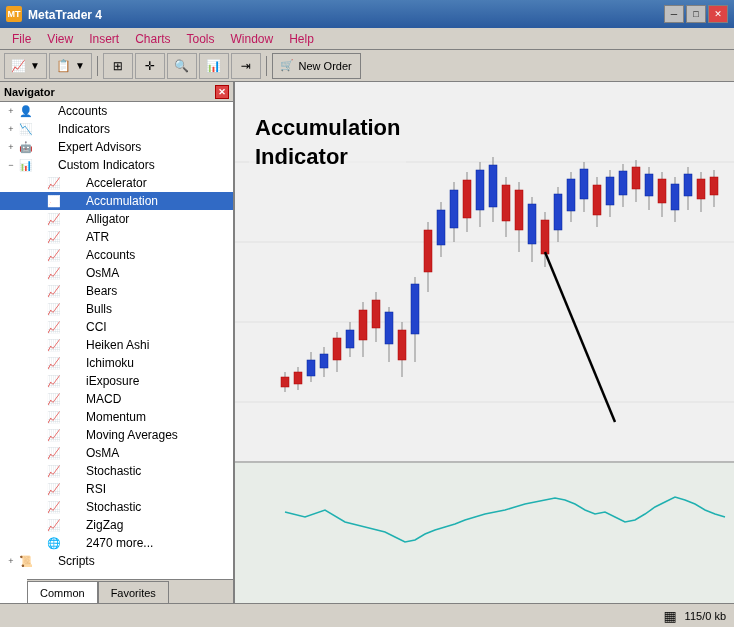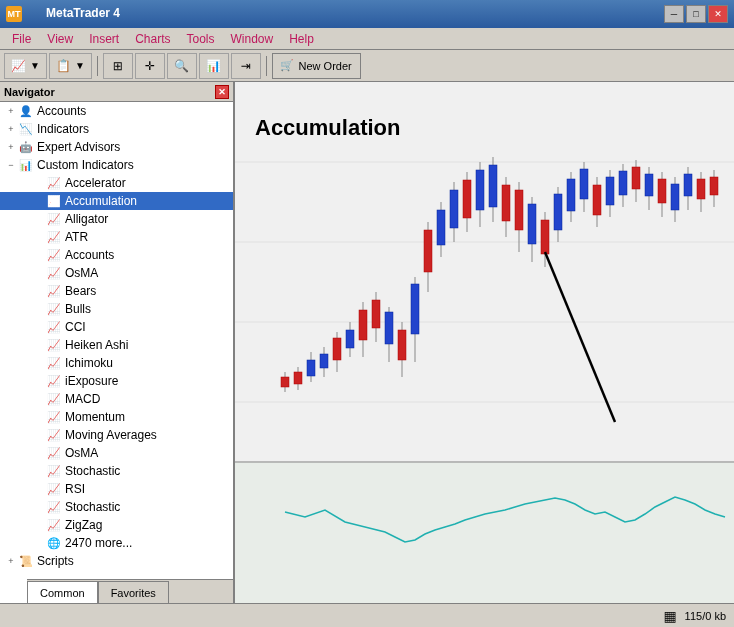--- a/index.html
+++ b/index.html
@@ -16,22 +16,22 @@
     .title-bar {
       height: 28px;
       background: linear-gradient(to bottom, #4a7cb5, #2a5a9e);
       display: flex;
       align-items: center;
       padding: 0 6px;
       justify-content: space-between;
     }
     .title-bar-left {
       display: flex;
-      align-items: flex-start;
-      gap: 24px;
+      align-items: flex-end;
+      gap: 6px;
       color: white;
       font-size: 12px;
       font-weight: bold;
     }
     .title-icon {
       width: 16px;
       height: 16px;
       background: #f0a020;
       border-radius: 2px;
       display: flex;
@@ -201,20 +201,21 @@
       height: 16px;
       margin-right: 3px;
       display: flex;
       align-items: center;
       justify-content: center;
       font-size: 11px;
       flex-shrink: 0;
     }
     .item-label {
       font-size: 12px;
+      margin-left: 21px;
     }
     .indent-1 { padding-left: 4px; }
     .indent-3 { padding-left: 32px; }
 
     
     .navigator-tabs {
       height: 24px;
       background: #d4d0c8;
       display: flex;
       align-items: flex-end;
@@ -620,20 +621,21 @@
       <rect x="475" y="95" width="8" height="18" fill="#cc2222" stroke="#aa0000" stroke-width="0.5"></rect>
 
       <polyline points="50,430 70,435 90,428 110,440 130,445 150,450 160,455 170,460 180,458 190,452 200,448 210,445 220,442 230,438 240,435 250,432 260,430 270,428 280,425 290,422 300,420 310,418 320,416 330,418 340,422 350,428 360,432 370,430 380,435 390,440 400,438 410,432 420,425 430,420 440,415 450,418 460,422 470,428 480,432 490,435" fill="none" stroke="#20b0b0" stroke-width="1.5"></polyline>
 
       <line x1="310" y1="170" x2="380" y2="340" stroke="#000" stroke-width="2.5"></line>
     </svg>
 
     
     <div style="position:absolute; top:30px; left:14px; font-size:22px; font-weight:bold; color:#000; line-height:1.3; background:rgba(240,240,240,0.7); padding:2px 6px;">
       <div>Accumulation</div>
+      <div>Indicator</div>
     </div>
   </div>
 </div>
 
 <div class="status-bar">
   <span> </span>
   <div class="status-right">
     <span class="status-icon">▦</span>
     <span>115/0 kb</span>
   </div>

